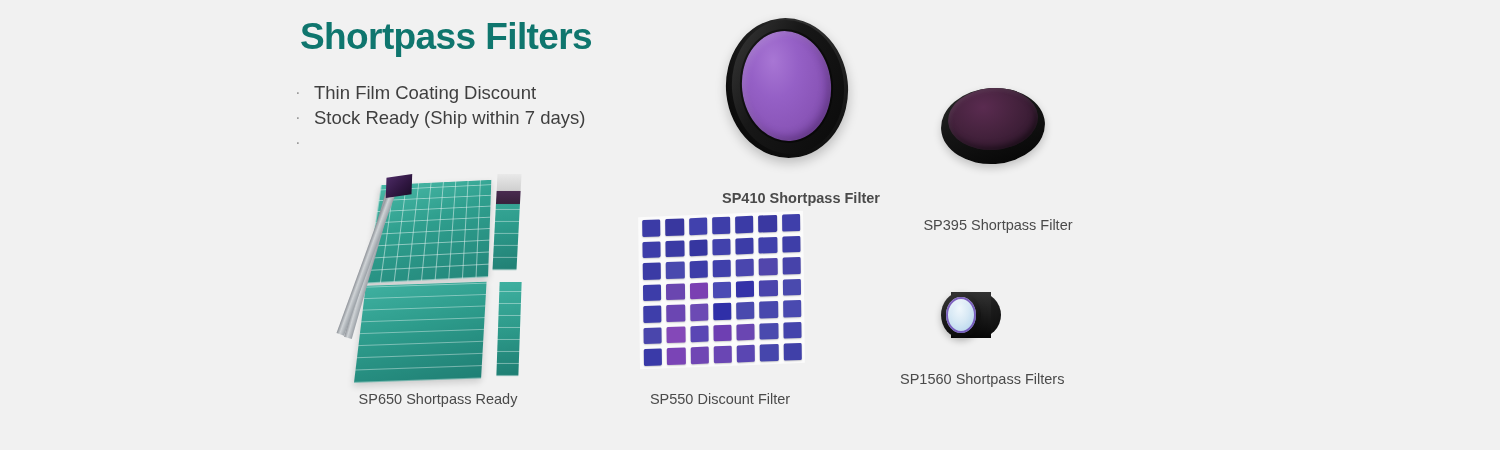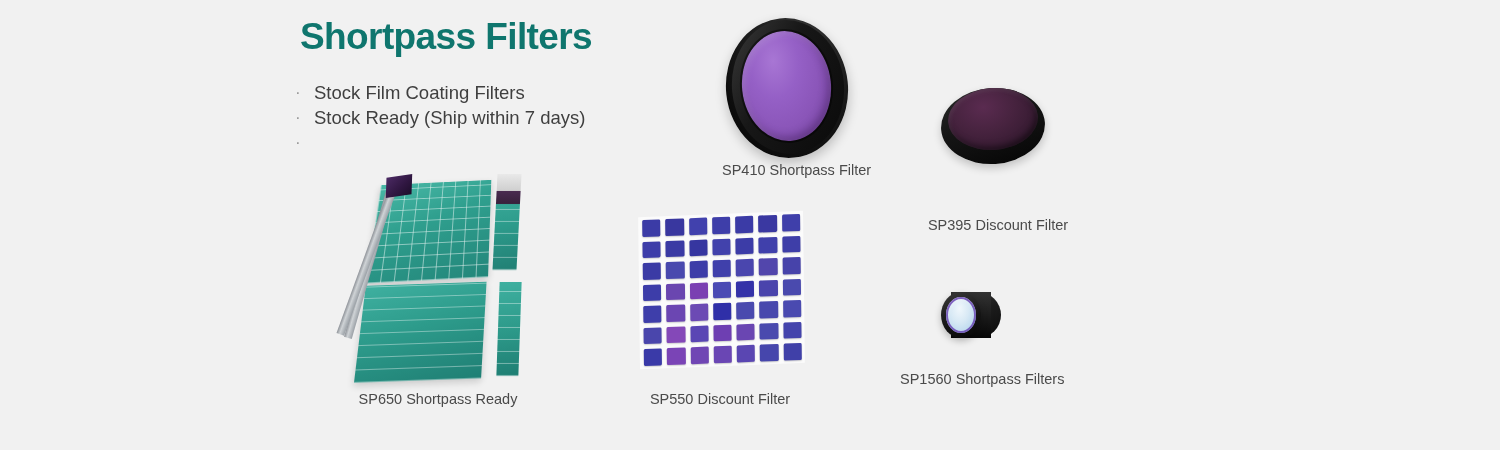--- a/index.html
+++ b/index.html
@@ -92,21 +92,21 @@
     box-shadow: inset 2px 3px 7px rgba(255,255,255,0.18),
                 inset -3px -4px 9px rgba(40,10,60,0.38);
   }
   .sp410-glassedge {
     position: absolute; left: 14px; top: 11px;
     width: 93px; height: 114px;
     border-radius: 50%;
     border: 2px solid rgba(0,0,0,0.45);
     transform: rotate(-6deg);
   }
-  .sp410-cap { left: 722px; top: 162px; width: 136px; }
+  .sp410-cap { left: 722px; top: 190px; width: 136px; font-weight: bold; }
 
   
   .sp395-wrap { left: 941px; top: 84px; width: 108px; height: 84px; }
   .sp395-body {
     position: absolute; left: 0; top: 4px;
     width: 104px; height: 76px;
     border-radius: 50%;
     background: linear-gradient(165deg, #2b2b2b 0%, #151515 45%, #050505 100%);
     transform: rotate(-4deg);
     box-shadow: 0 4px 9px rgba(0,0,0,0.2);
@@ -244,21 +244,21 @@
 </head>
 <body>
 
 <div class="banner">
 
   <div class="headline">Shortpass Filters</div>
 
   <ul class="bullets">
     <li>
       <span class="dot">·</span>
-      <span>Stock Film Coating Filters</span>
+      <span>Thin Film Coating Discount</span>
     </li>
     <li>
       <span class="dot">·</span>
       <span>Stock Ready (Ship within 7 days)</span>
     </li>
     <li>
       <span class="dot">·</span>
     </li>
   </ul>
 
@@ -267,21 +267,21 @@
     <div class="sp410-rim"></div>
     <div class="sp410-glass"></div>
     <div class="sp410-glassedge"></div>
   </div>
   <div class="caption sp410-cap">SP410 Shortpass Filter</div>
 
   <div class="figure sp395-wrap">
     <div class="sp395-body"></div>
     <div class="sp395-glass"></div>
   </div>
-  <div class="caption sp395-cap">SP395 Discount Filter</div>
+  <div class="caption sp395-cap">SP395 Shortpass Filter</div>
 
   <div class="figure sp1560-wrap">
     <div class="sp1560-barrel"></div>
     <div class="sp1560-barrel2"></div>
     <div class="sp1560-front"></div>
     <div class="sp1560-glass"></div>
   </div>
   <div class="caption sp1560-cap">SP1560 Shortpass Filters</div>
 
   <div class="figure sp550-wrap">

